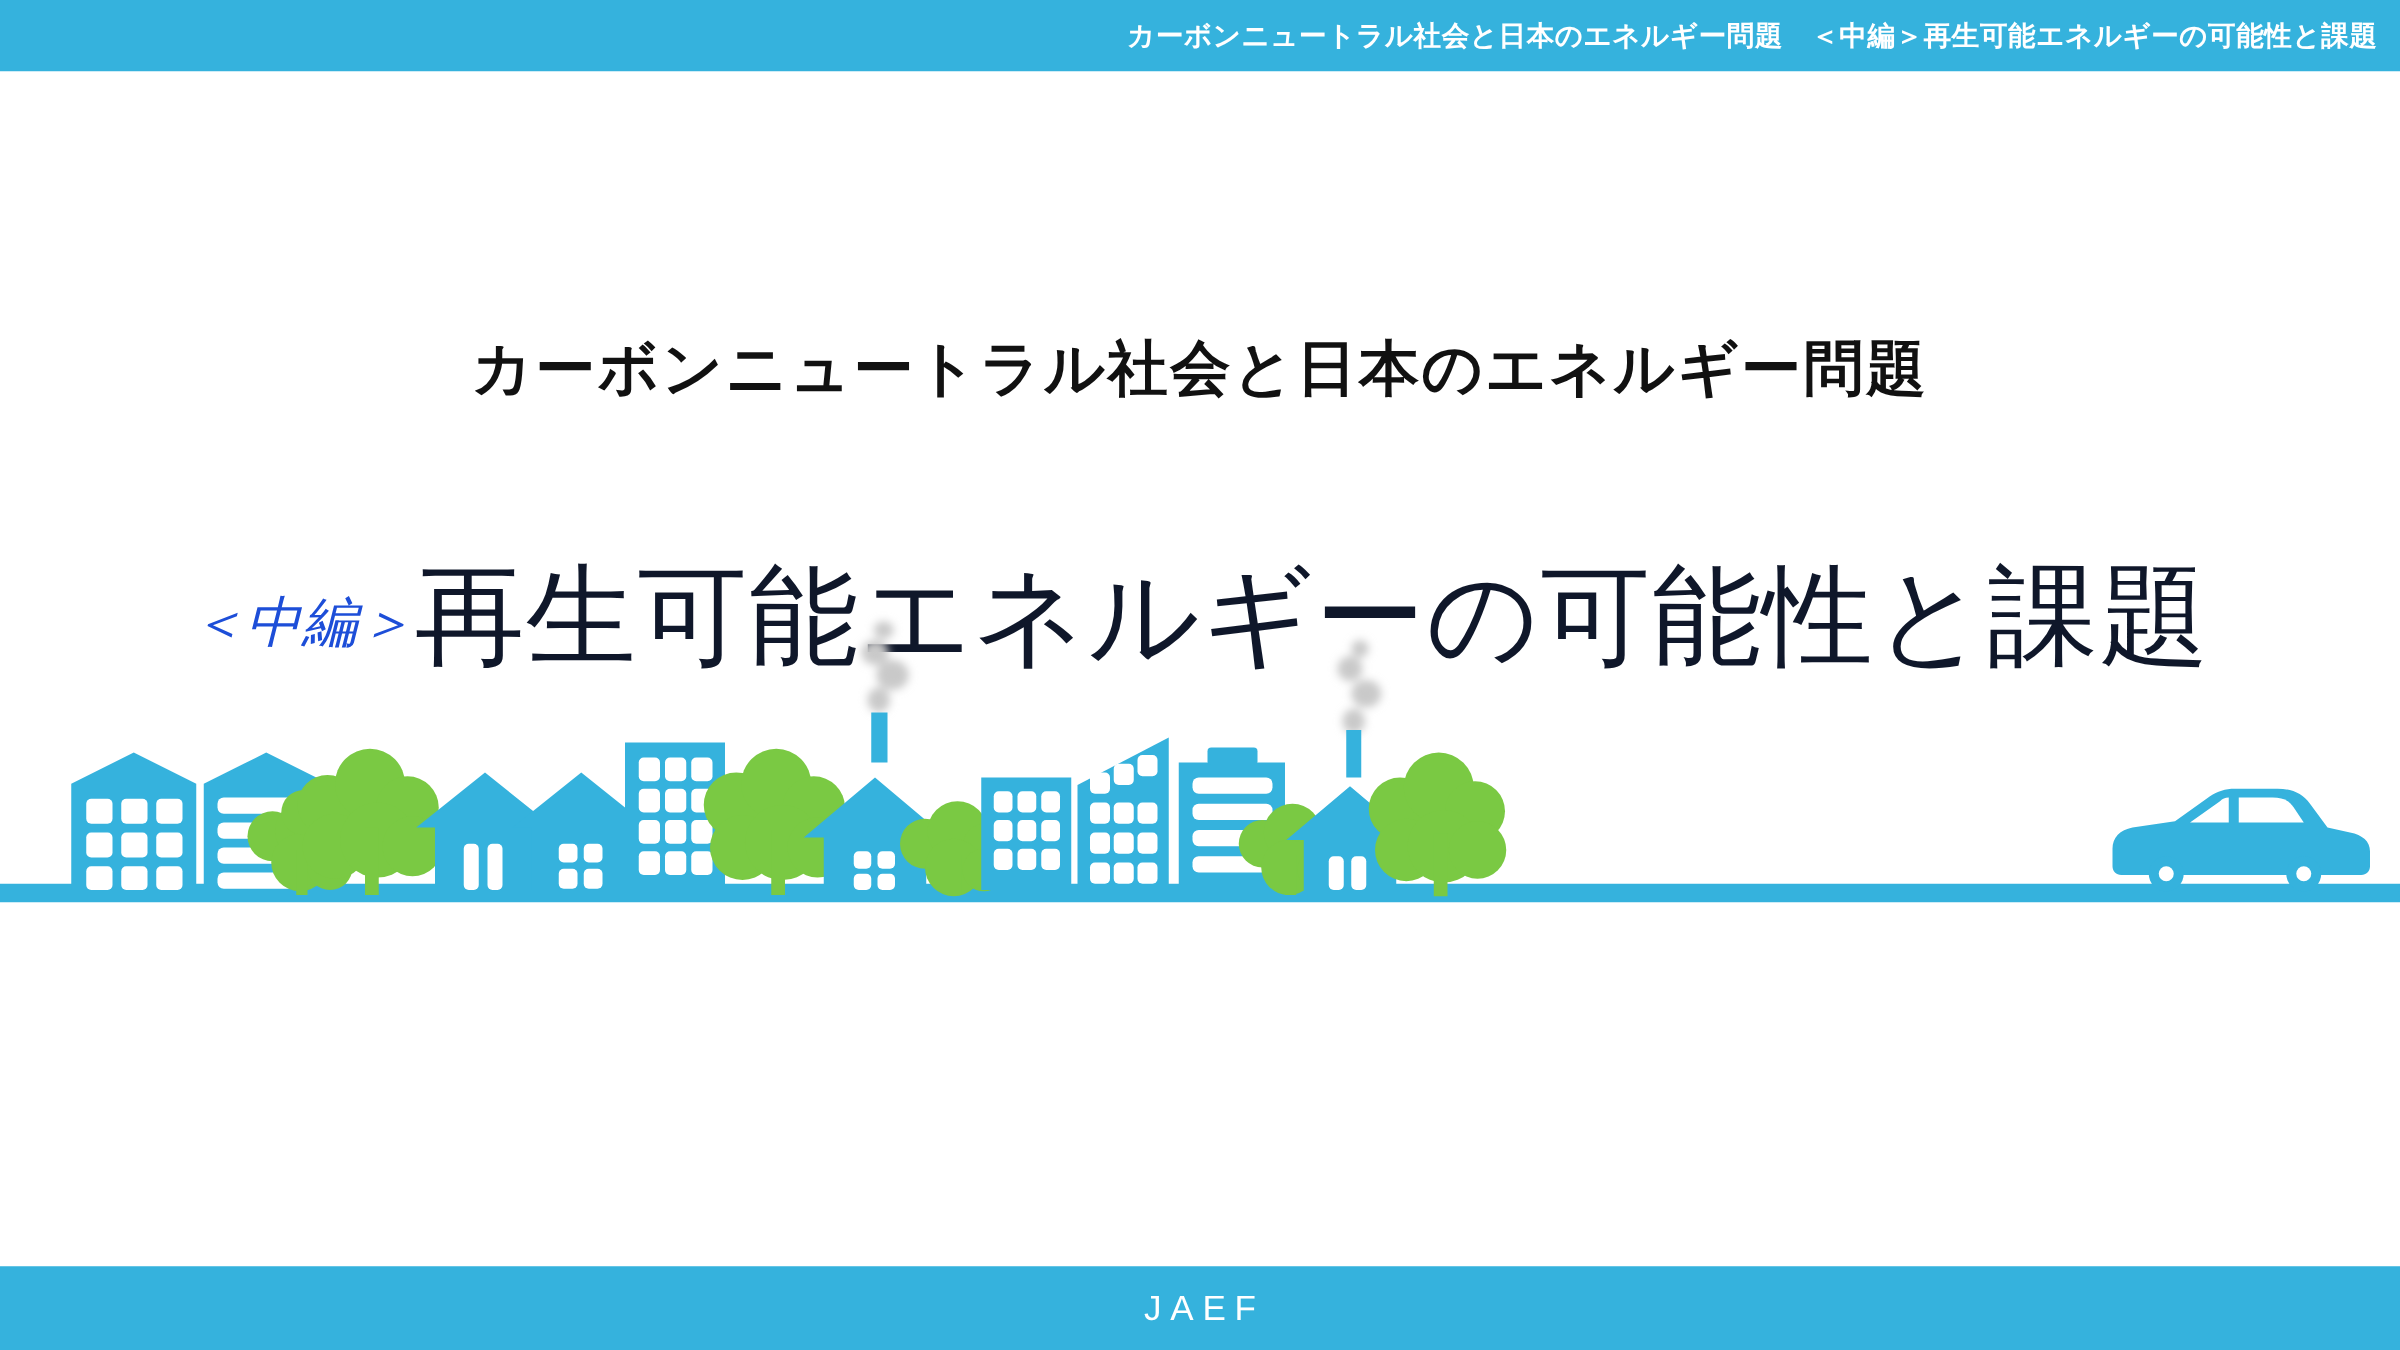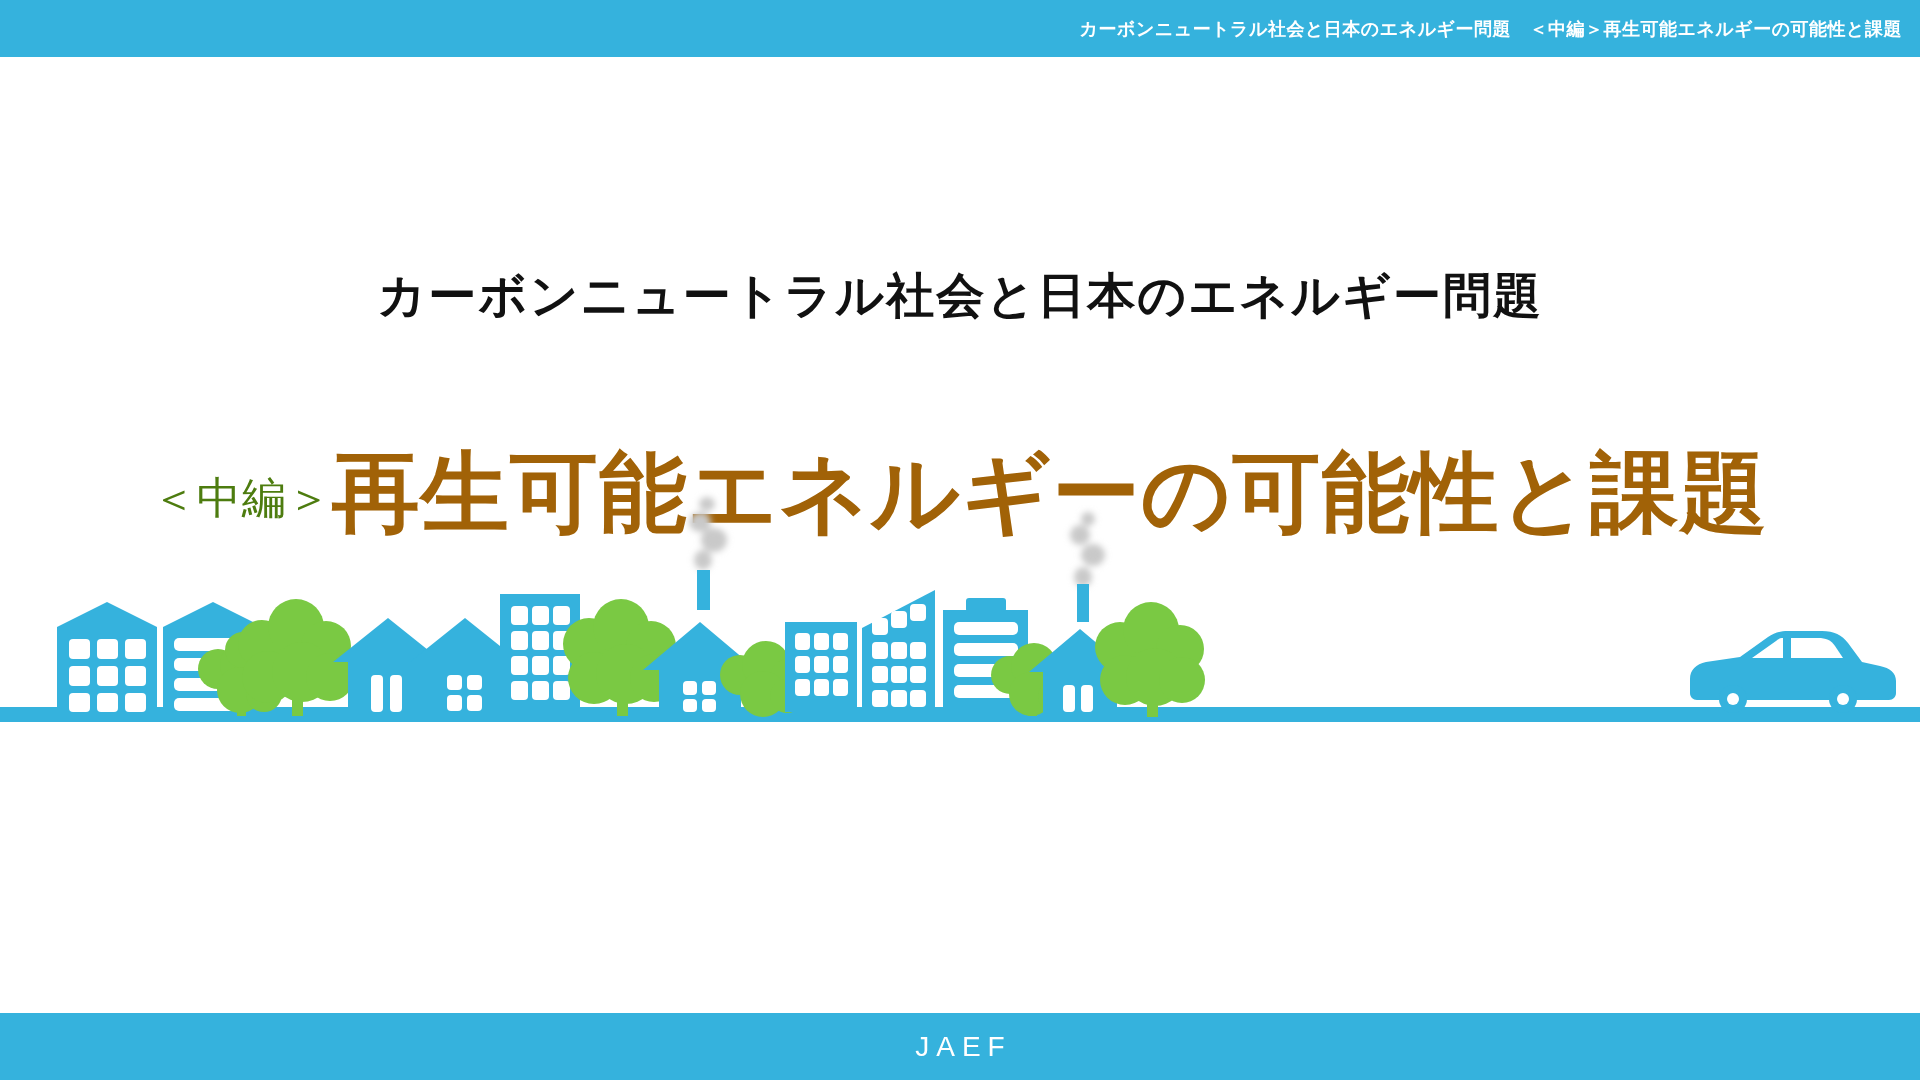--- a/index.html
+++ b/index.html
@@ -25,21 +25,21 @@
     height: 57px;
     background: #35b2dd;
     display: flex;
     align-items: center;
     justify-content: flex-end;
     box-sizing: border-box;
     padding-right: 18px;
   }
   .header-title {
     color: #ffffff;
-    font-size: 18px;
+    font-size: 22px;
     font-weight: bold;
     letter-spacing: 0.5px;
     white-space: nowrap;
     line-height: 1;
   }
 
   
   .slide-body {
     position: absolute;
     left: 0;
@@ -65,30 +65,31 @@
   .title-sub-row {
     position: absolute;
     left: 0;
     top: 385px;
     width: 1920px;
     text-align: center;
     white-space: nowrap;
     line-height: 1.15;
   }
   .title-prefix {
-    color: #4d7c0f;
+    color: #1d4ed8;
     font-size: 44px;
     font-weight: normal;
     letter-spacing: 1px;
     vertical-align: 10px;
+    font-style: italic;
   }
   .title-sub {
-    color: #a16207;
+    color: #0f172a;
     font-size: 88px;
-    font-weight: bold;
+    font-weight: normal;
     letter-spacing: 1px;
   }
 
   
   .cityscape {
     position: absolute;
     left: 0;
     bottom: 67px;
     width: 1920px;
     height: 300px;

